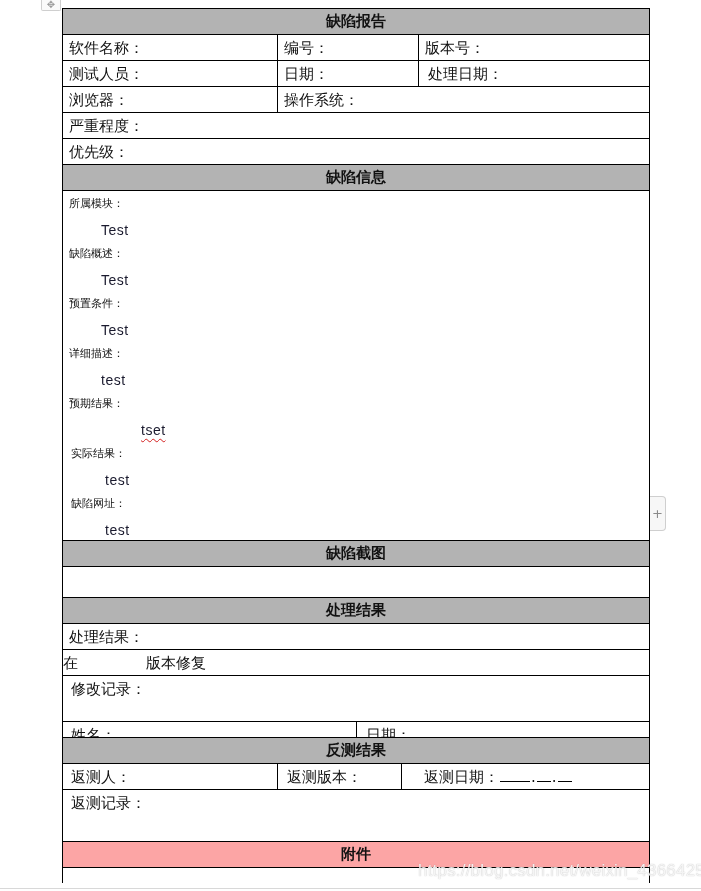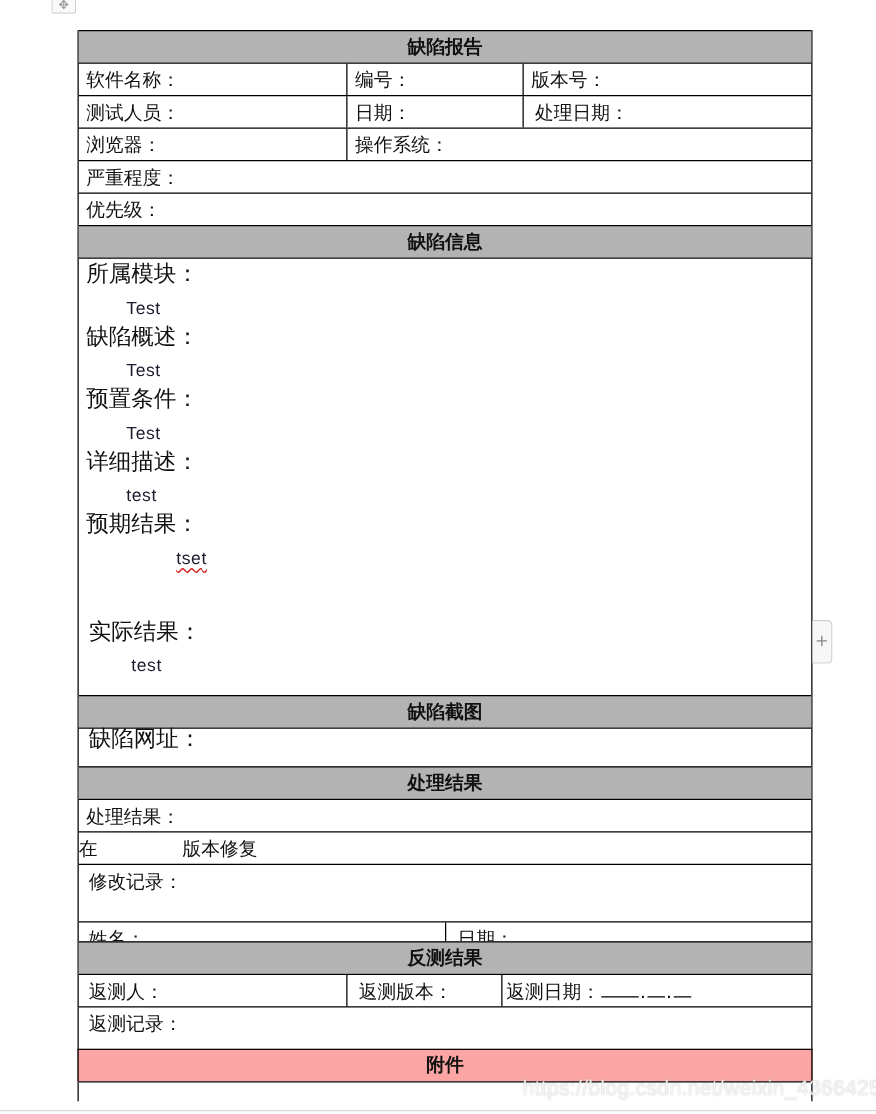--- a/index.html
+++ b/index.html
@@ -14,41 +14,41 @@
       background: #fafafa; color: #9a9a9a; font-size: 10px; line-height: 9px;
       text-align: center;
     }
     .add-row-btn {
       position: absolute; left: 650px; top: 496px; width: 15px; height: 33px;
       border: 1px solid #cfcfcf; border-left: none; border-radius: 0 4px 4px 0;
       background: #f7f7f7; color: #8a8a8a; font-size: 13px; line-height: 33px;
       text-align: center;
     }
     .sheet {
-      position: absolute; left: 62px; top: 24px; width: 586px;
+      position: absolute; left: 62px; top: 8px; width: 586px;
       border-left: 1px solid #000; border-right: 1px solid #000;
     }
     .row {
       position: relative; display: flex; border-top: 1px solid #000;
       box-sizing: border-box; font-size: 15px;
     }
     .row.section {
       background: #b3b3b3; justify-content: center; align-items: center;
       font-weight: bold; font-size: 15px; height: 26px;
     }
     .row.section.dark { background: #fca5a5; }
     .cell {
       box-sizing: border-box; padding: 3px 6px 0 6px; line-height: 20px;
       white-space: nowrap; overflow: hidden;
     }
     .cell + .cell { border-left: 1px solid #000; }
     .h26 { height: 26px; }
     .info-body { height: 350px; display: block; padding: 2px 0 0 0; }
-    .info-label { display: block; height: 25px; line-height: 22px; padding-left: 6px; font-size: 18px; }
-    .info-label.shift { padding-left: 8px; margin-top: 36px; }
+    .info-label { display: block; height: 25px; line-height: 22px; padding-left: 6px; font-size: 11px; }
+    .info-label.shift { padding-left: 8px; }
     .info-value {
       display: block; height: 25px; line-height: 24px; padding-left: 38px;
       font-family: "Liberation Sans", sans-serif; font-size: 14px; color: #1a1a2e;
       letter-spacing: 0.5px;
     }
     .info-value.indent { padding-left: 42px; }
     .squiggle {
       text-decoration: underline wavy #d42020; text-decoration-thickness: 1px;
       text-underline-offset: 3px;
       margin-left: 36px;
@@ -144,25 +144,25 @@
       <span>日期：</span><span class="uline" style="width:30px"></span>.<span class="uline" style="width:14px"></span>.<span class="uline" style="width:14px"></span>
     </div>
   </div>
 
   <div class="row section">
     <span>反测结果</span>
   </div>
   <div class="row h26">
     <div class="cell" style="width:214px; padding-left:8px"><span>返测人：</span></div>
     <div class="cell" style="width:124px; padding-left:9px"><span>返测版本：</span></div>
-    <div class="cell" style="flex:1; padding-left:3px">
+    <div class="cell" style="flex:1; padding-left:22px">
       <span>返测日期：</span><span class="uline" style="width:30px"></span>.<span class="uline" style="width:14px"></span>.<span class="uline" style="width:14px"></span>
     </div>
   </div>
-  <div class="row" style="height:34px">
+  <div class="row" style="height:52px">
     <div class="cell" style="flex:1; padding-left:8px"><span>返测记录：</span></div>
   </div>
 
   <div class="row section dark" style="margin-left:-1px; margin-right:-1px; border-left:1px solid #000; border-right:1px solid #000;">
     <span>附件</span>
   </div>
   <div class="row blank-tail"></div>
 </div>
 
 <div class="add-row-btn"><span>+</span></div>

